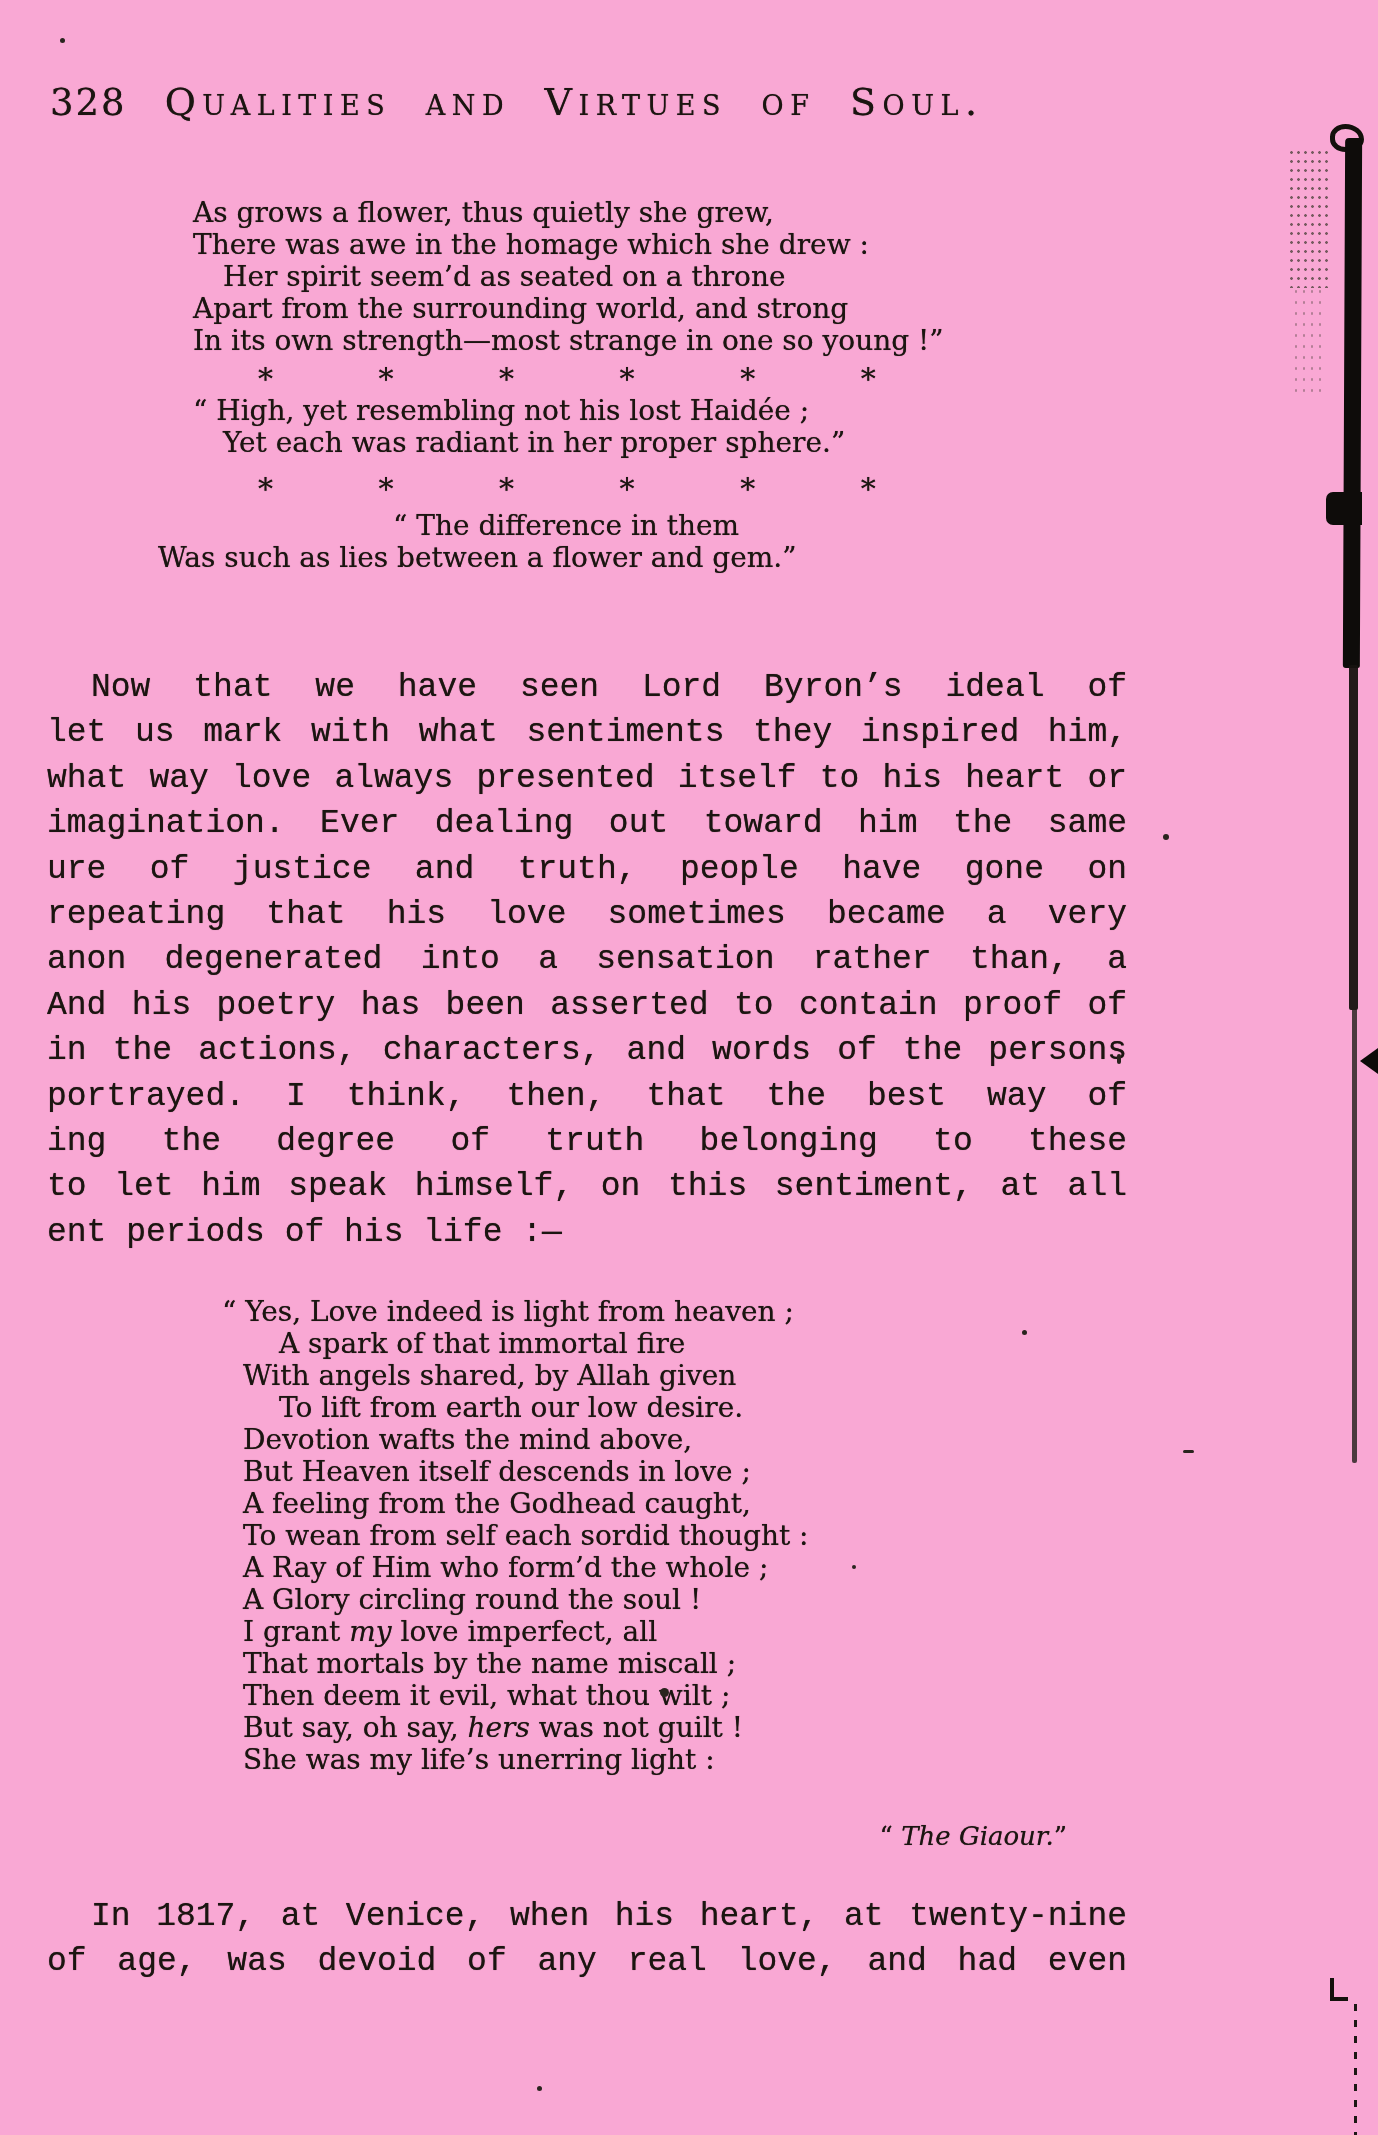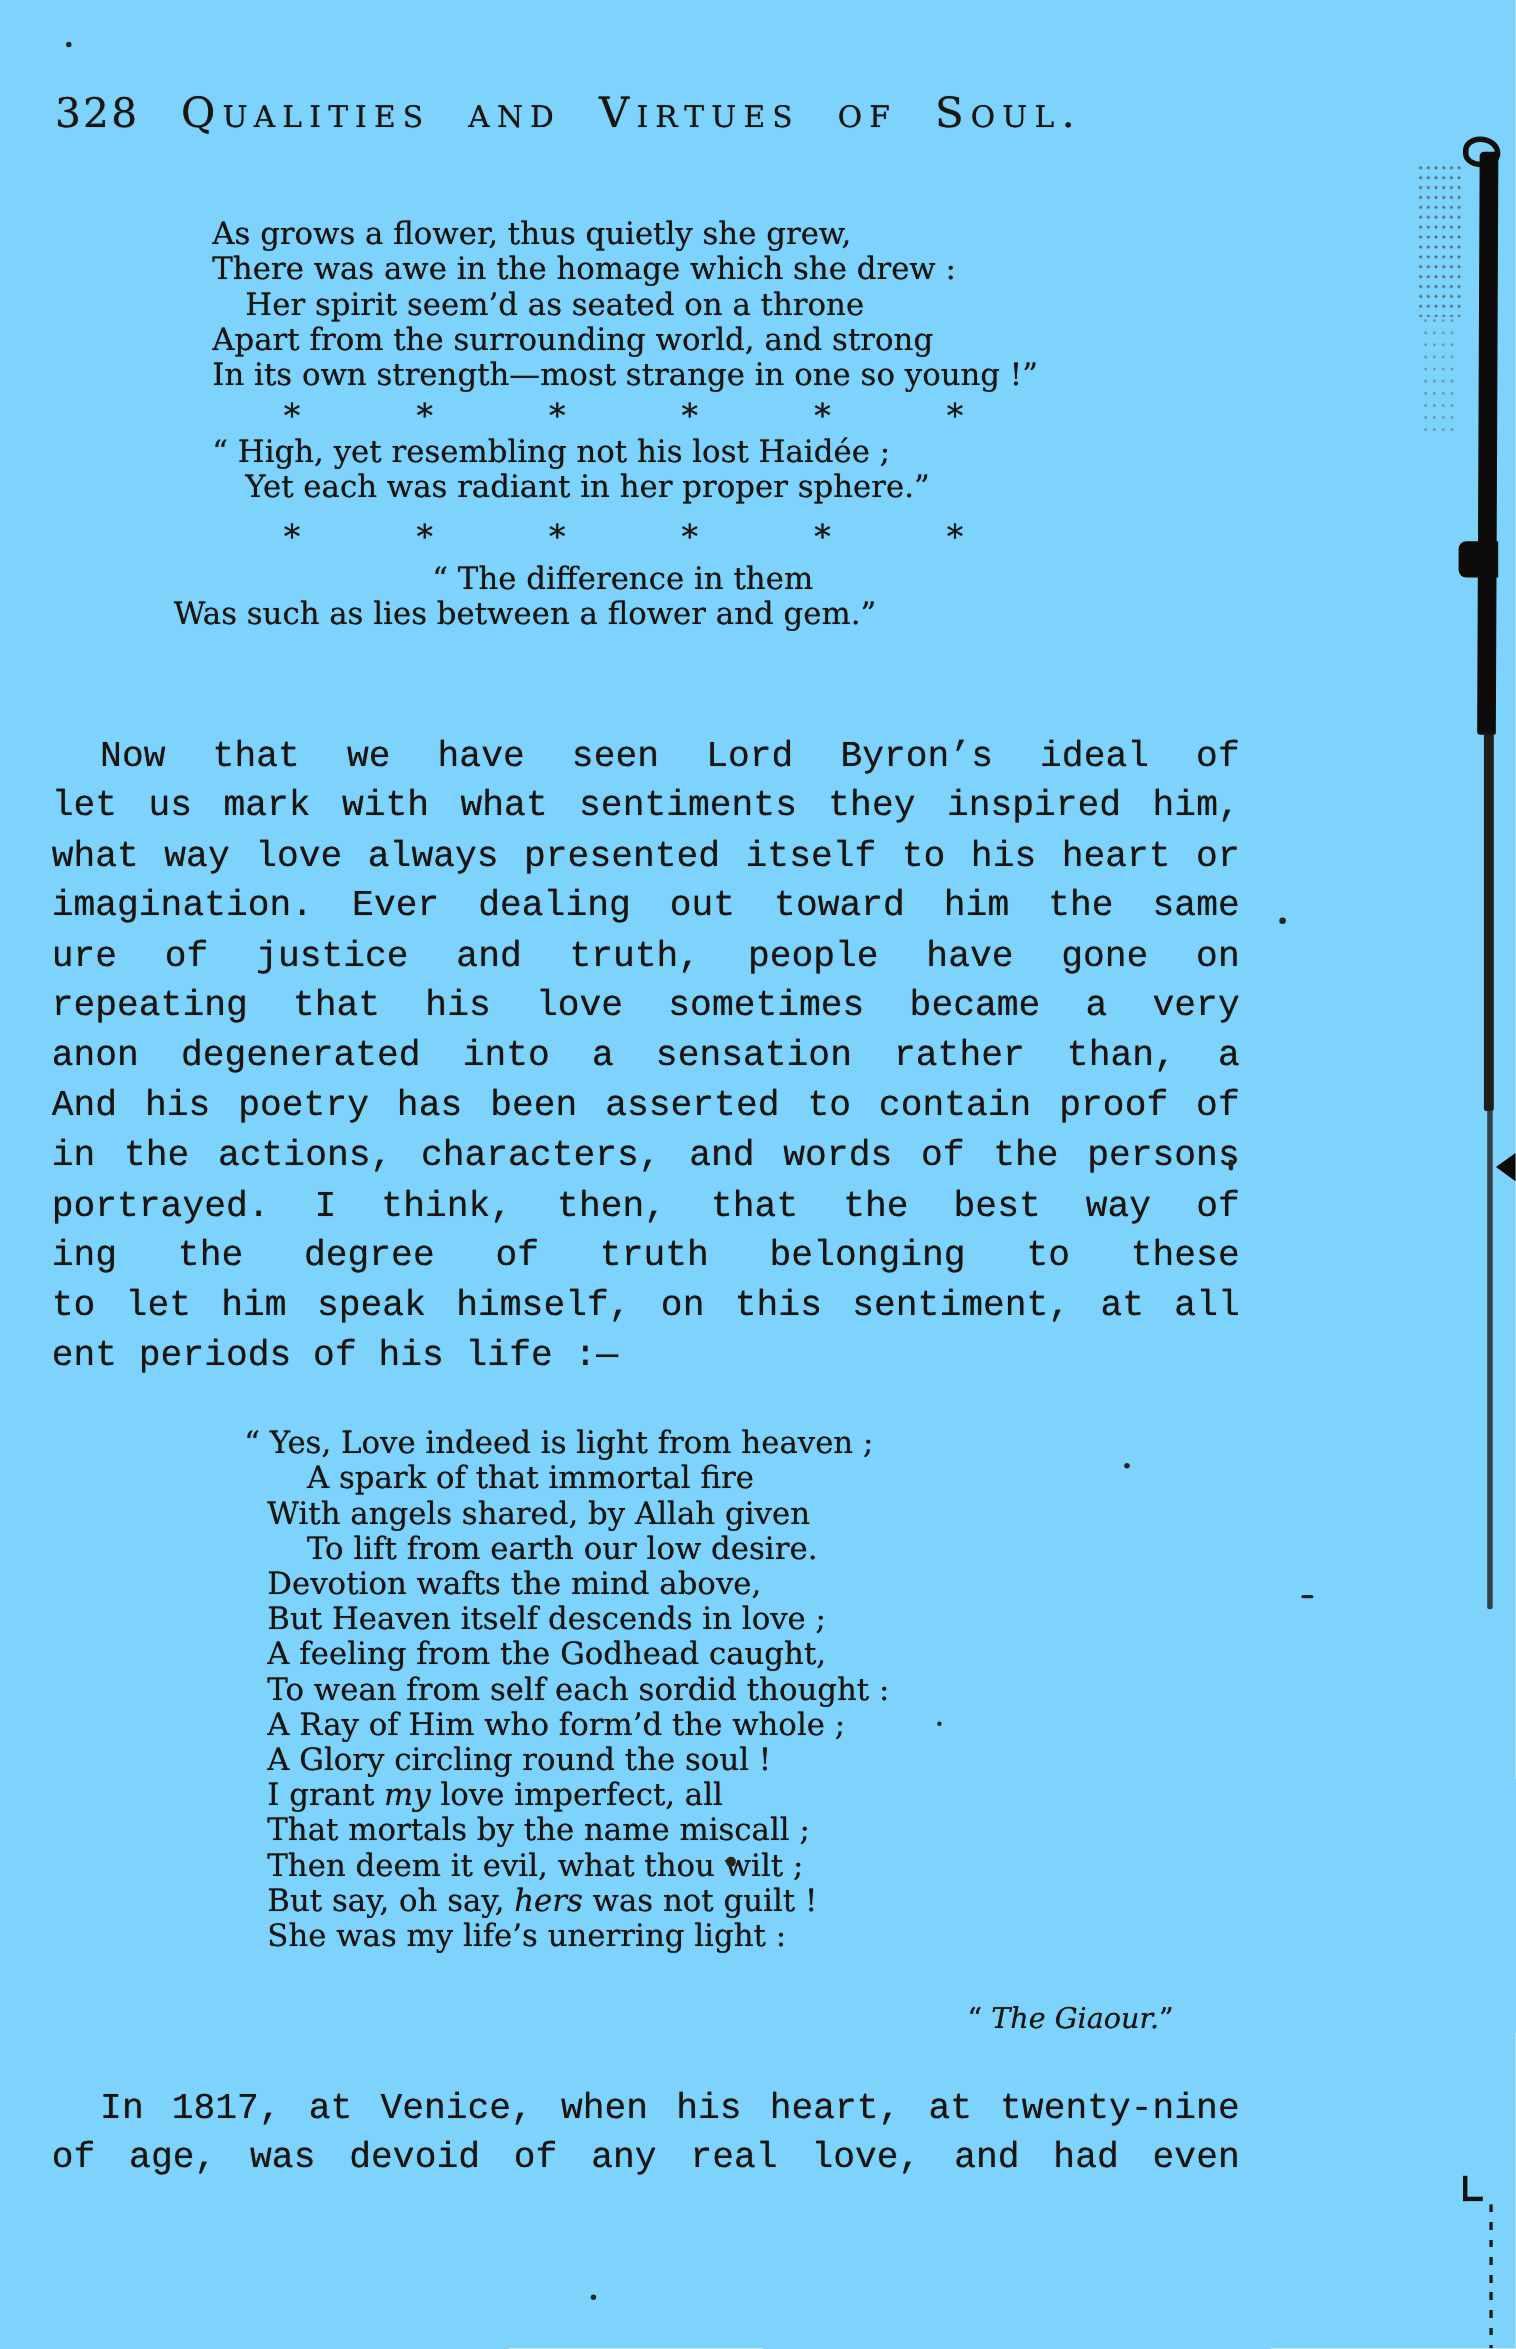--- a/index.html
+++ b/index.html
@@ -1,17 +1,17 @@
 <!DOCTYPE html>
 <html><head>
 <meta charset="utf-8">
 <style>
   html,body{margin:0;padding:0;background:#fcfbf7;}
   .page{
-    position:relative;width:1378px;height:2135px;background:#7dd3fc;
+    position:relative;width:1378px;height:2135px;background:#f9a8d4;
     font-family:"DejaVu Serif","Liberation Serif",serif;color:#1b1511;overflow:hidden;
     text-shadow:0 0 0.7px rgba(25,18,10,0.75);
   }
   
   .header{position:absolute;top:80px;left:50px;display:flex;align-items:baseline;gap:38px;white-space:nowrap;}
   .pagenum{font-size:37px;letter-spacing:2px;}
   .title{font-size:38px;font-variant:small-caps;letter-spacing:6.5px;word-spacing:16px;}
   
   .poem{position:absolute;font-size:28px;line-height:32px;white-space:nowrap;}
   .poem1{top:197px;left:193px;}

